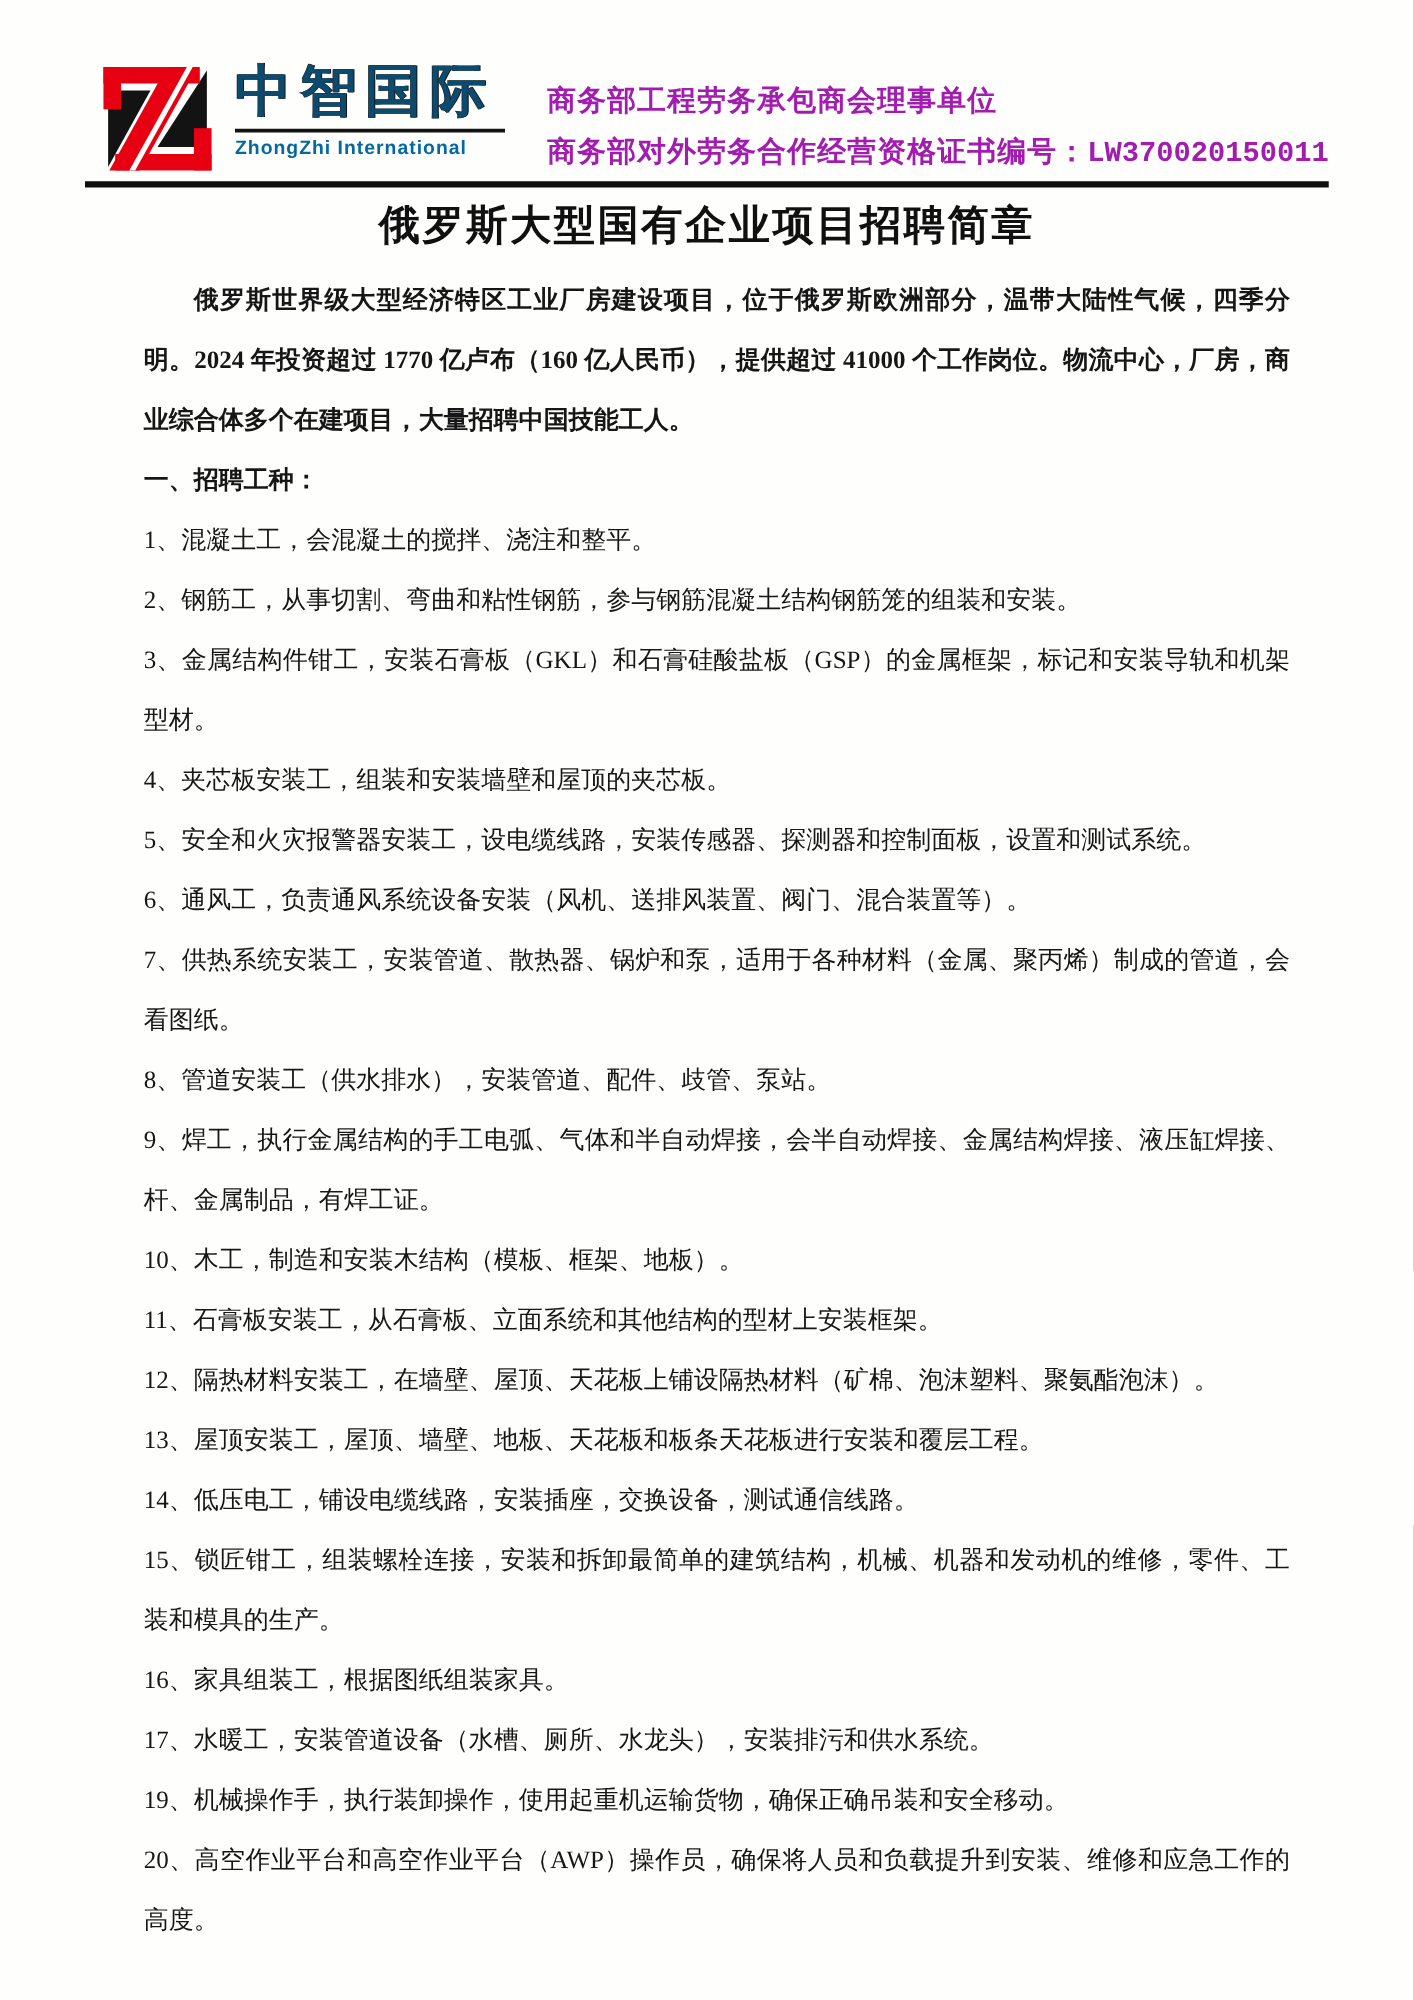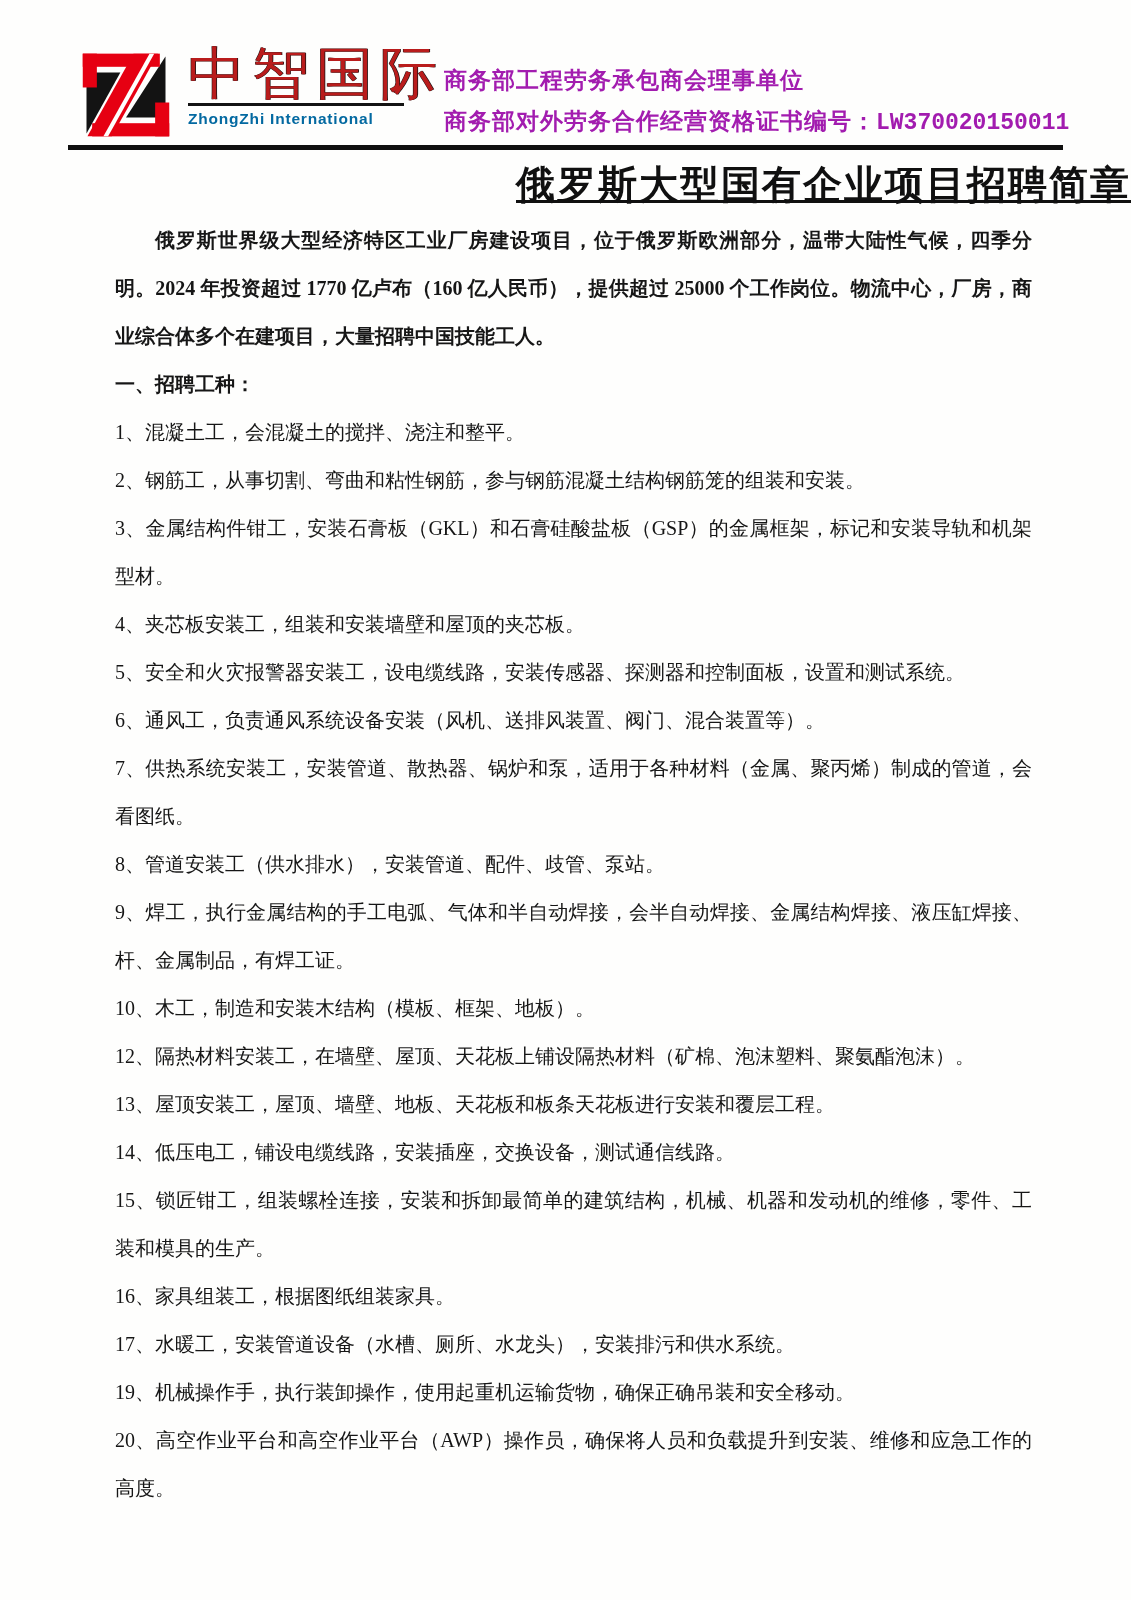--- a/index.html
+++ b/index.html
@@ -13,44 +13,44 @@
     color:#161616;
     overflow:hidden;
   }
   
   .hdr{position:absolute;top:48px;left:78px;right:68px;display:flex;align-items:flex-start;}
   .logo{display:flex;align-items:flex-start;}
   .logo-mark{width:96px;height:94px;flex:0 0 auto;}
   .logo-text{margin-left:14px;}
   .logo-cn{
     font-family:"Liberation Sans","DejaVu Sans",sans-serif;
-    font-weight:400;font-size:57px;line-height:50px;
-    letter-spacing:7px;color:#b91c1c;white-space:nowrap;
+    font-weight:700;font-size:45px;line-height:50px;
+    letter-spacing:7px;color:#0c4a6e;white-space:nowrap;
     text-shadow:0.8px 0 #131313, -0.4px 0 #131313;
   }
   .logo-rule{height:3px;background:#131313;margin:5px 0 4px 0;width:216px;}
   .logo-en{
     font-family:"Liberation Sans","DejaVu Sans",sans-serif;
     font-weight:700;font-size:15.5px;letter-spacing:0.8px;color:#0369a1;white-space:nowrap;
   }
   .hdr-right{margin-left:auto;padding-top:12px;text-align:left;}
   .hdr-line{
     font-weight:700;font-size:23px;line-height:41px;color:#a21caf;
     letter-spacing:1px;white-space:nowrap;
   }
   .cert-no{
     font-family:Liberation Mono, monospace;
     font-weight:700;letter-spacing:0;
   }
   .top-rule{position:absolute;top:145px;left:68px;right:68px;height:5px;background:#101010;}
   
   .doc-title{
     position:absolute;top:158px;left:0;width:100%;
-    text-align:right;font-size:39px;font-weight:700;
-    letter-spacing:2px;color:#101010;margin:0;text-decoration:underline;
+    text-align:center;font-size:33px;font-weight:700;
+    letter-spacing:2px;color:#101010;margin:0;
   }
   
   .doc-body{
     position:absolute;top:216px;left:115px;width:917px;
     font-size:20px;line-height:48px;
     text-align:justify;
   }
   .doc-body p{margin:0;padding:0;}
   .intro{text-indent:2em;font-weight:700;}
   .sec-heading{font-weight:700;}
@@ -83,32 +83,33 @@
       <div class="hdr-line">商务部工程劳务承包商会理事单位</div>
       <div class="hdr-line"><span>商务部对外劳务合作经营资格证书编号：</span><span class="cert-no">LW370020150011</span></div>
     </div>
   </header>
 
   <div class="top-rule"></div>
 
   <h1 class="doc-title">俄罗斯大型国有企业项目招聘简章</h1>
 
   <main class="doc-body">
-    <p class="intro">俄罗斯世界级大型经济特区工业厂房建设项目，位于俄罗斯欧洲部分，温带大陆性气候，四季分明。2024 年投资超过 1770 亿卢布（160 亿人民币），提供超过 25000 个工作岗位。物流中心，厂房，商业综合体多个在建项目，大量招聘中国技能工人。</p>
+    <p class="intro">俄罗斯世界级大型经济特区工业厂房建设项目，位于俄罗斯欧洲部分，温带大陆性气候，四季分明。2024 年投资超过 1770 亿卢布（160 亿人民币），提供超过 41000 个工作岗位。物流中心，厂房，商业综合体多个在建项目，大量招聘中国技能工人。</p>
     <p class="sec-heading">一、招聘工种：</p>
     <p class="job-item">1、混凝土工，会混凝土的搅拌、浇注和整平。</p>
     <p class="job-item">2、钢筋工，从事切割、弯曲和粘性钢筋，参与钢筋混凝土结构钢筋笼的组装和安装。</p>
     <p class="job-item">3、金属结构件钳工，安装石膏板（GKL）和石膏硅酸盐板（GSP）的金属框架，标记和安装导轨和机架型材。</p>
     <p class="job-item">4、夹芯板安装工，组装和安装墙壁和屋顶的夹芯板。</p>
     <p class="job-item">5、安全和火灾报警器安装工，设电缆线路，安装传感器、探测器和控制面板，设置和测试系统。</p>
     <p class="job-item">6、通风工，负责通风系统设备安装（风机、送排风装置、阀门、混合装置等）。</p>
     <p class="job-item">7、供热系统安装工，安装管道、散热器、锅炉和泵，适用于各种材料（金属、聚丙烯）制成的管道，会看图纸。</p>
     <p class="job-item">8、管道安装工（供水排水），安装管道、配件、歧管、泵站。</p>
     <p class="job-item">9、焊工，执行金属结构的手工电弧、气体和半自动焊接，会半自动焊接、金属结构焊接、液压缸焊接、杆、金属制品，有焊工证。</p>
     <p class="job-item">10、木工，制造和安装木结构（模板、框架、地板）。</p>
+    <p class="job-item">11、石膏板安装工，从石膏板、立面系统和其他结构的型材上安装框架。</p>
     <p class="job-item">12、隔热材料安装工，在墙壁、屋顶、天花板上铺设隔热材料（矿棉、泡沫塑料、聚氨酯泡沫）。</p>
     <p class="job-item">13、屋顶安装工，屋顶、墙壁、地板、天花板和板条天花板进行安装和覆层工程。</p>
     <p class="job-item">14、低压电工，铺设电缆线路，安装插座，交换设备，测试通信线路。</p>
     <p class="job-item">15、锁匠钳工，组装螺栓连接，安装和拆卸最简单的建筑结构，机械、机器和发动机的维修，零件、工装和模具的生产。</p>
     <p class="job-item">16、家具组装工，根据图纸组装家具。</p>
     <p class="job-item">17、水暖工，安装管道设备（水槽、厕所、水龙头），安装排污和供水系统。</p>
     <p class="job-item">19、机械操作手，执行装卸操作，使用起重机运输货物，确保正确吊装和安全移动。</p>
     <p class="job-item">20、高空作业平台和高空作业平台（AWP）操作员，确保将人员和负载提升到安装、维修和应急工作的高度。</p>
   </main>
 

